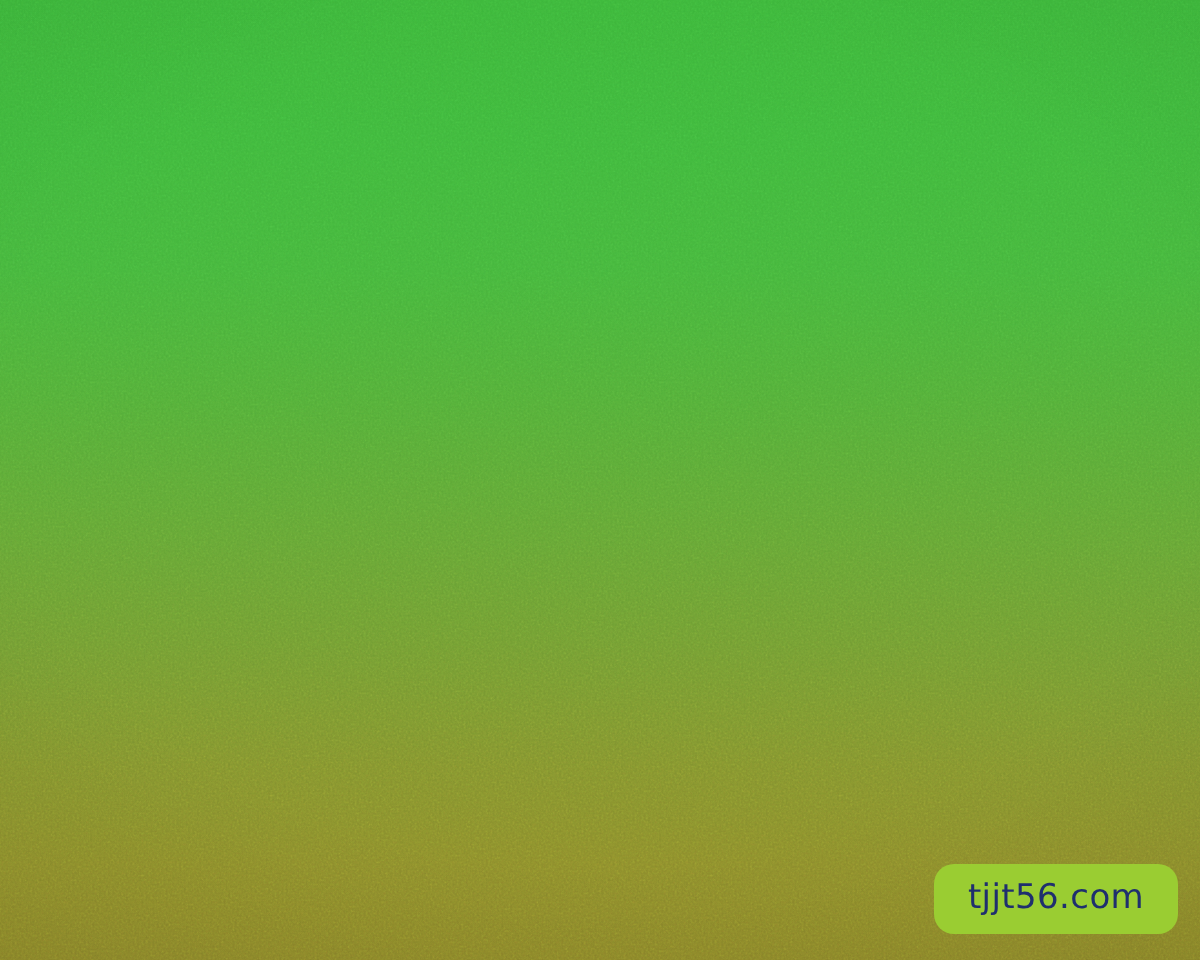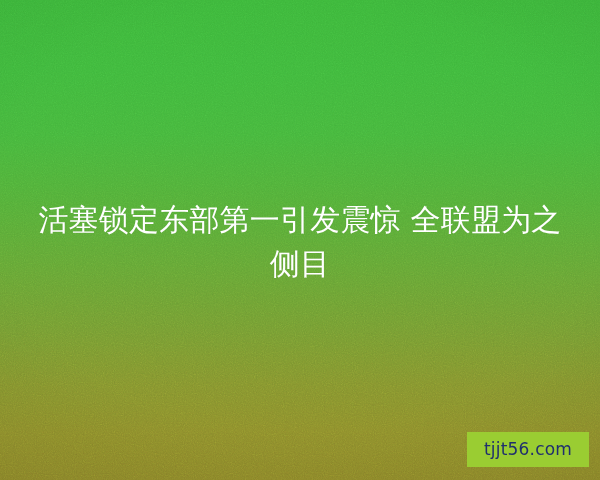--- a/index.html
+++ b/index.html
@@ -75,20 +75,21 @@
   #watermark-badge {
     position: absolute;
     left: 467px;
     top: 432px;
     width: 122px;
     height: 35px;
     background: #9acd32;
     display: flex;
     align-items: center;
     justify-content: center;
+    border-radius: 10px;
   }
 
   #watermark-text {
     color: #1f2f6e;
     font-size: 17px;
     line-height: 1;
     font-weight: 400;
     letter-spacing: 0.2px;
   }
 </style>
@@ -104,19 +105,18 @@
       <filter id="grain" x="0" y="0" width="100%" height="100%">
         <feTurbulence type="fractalNoise" baseFrequency="0.9" numOctaves="3" seed="7" stitchTiles="stitch"></feTurbulence>
         <feColorMatrix type="saturate" values="0.35"></feColorMatrix>
       </filter>
     </defs>
     <rect width="600" height="480" filter="url(#grain)"></rect>
   </svg>
 
   <div id="bg-vignette"></div>
 
-  <div id="headline">活塞锁定东部第一引发震惊 全联盟为之侧目</div>
 
   <div id="watermark-badge">
     <span id="watermark-text">tjjt56.com</span>
   </div>
 
 </div>
 
 </body></html>

